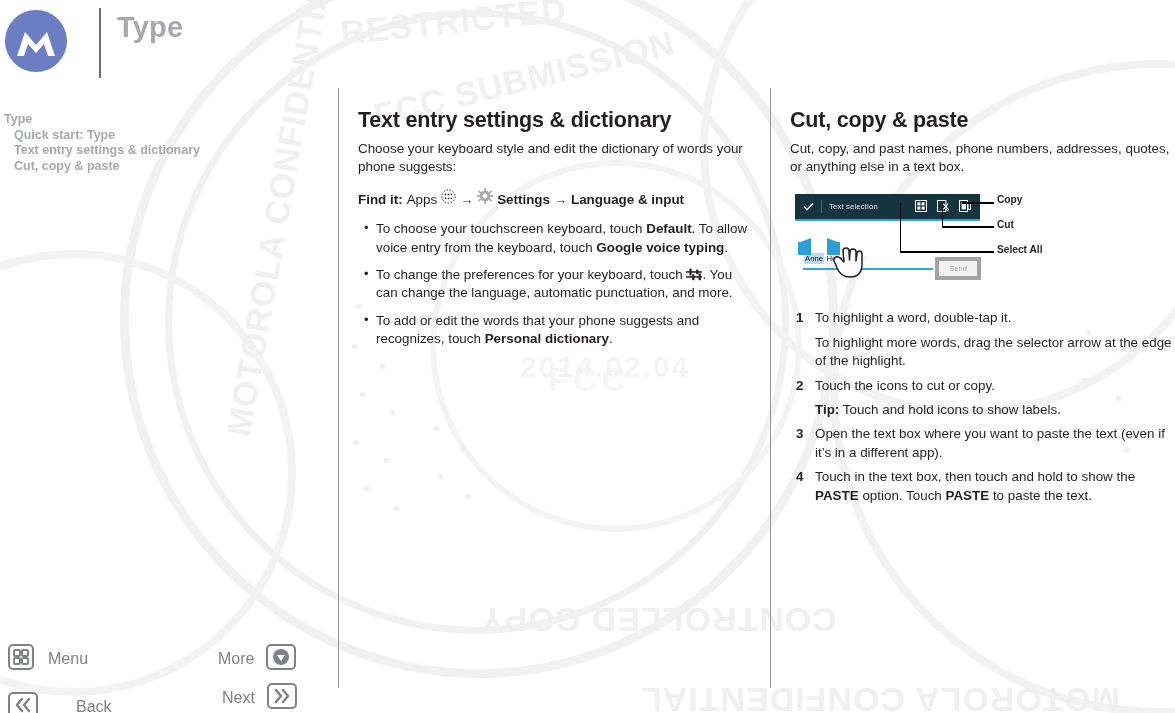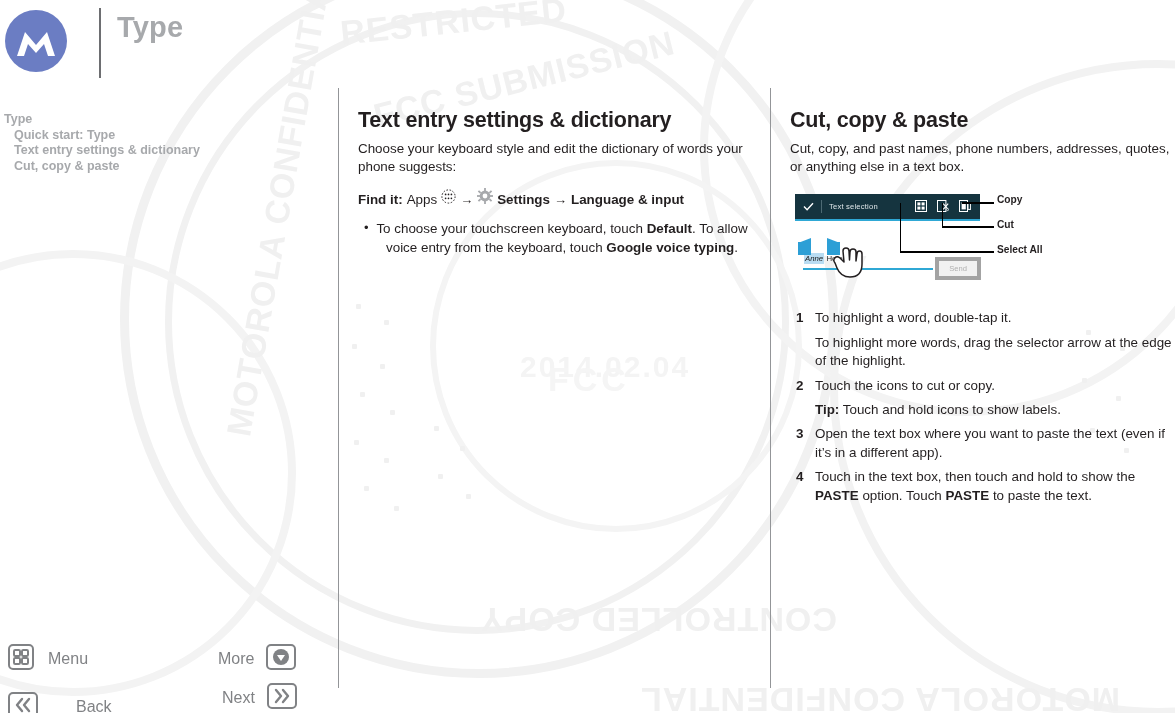--- a/index.html
+++ b/index.html
@@ -91,21 +91,21 @@
   .findit{
     margin:0 0 10px 0;font-size:13.4px;line-height:20px;color:#231f20;
     display:flex;align-items:flex-end;flex-wrap:wrap;gap:0;
   }
   .findit b{font-weight:bold;}
   .findit .sp{display:inline-block;width:4px;}
   .arrow{display:inline-block;padding:0 4px;font-size:13px;}
 
   .ic{display:inline-block;vertical-align:middle;}
 
-  ul.bullets{margin:0;padding:0;list-style:none;text-align:center;}
+  ul.bullets{margin:0;padding:0;list-style:none;}
   ul.bullets > li{
     position:relative;padding-left:18px;margin-bottom:9px;
     font-size:13.4px;line-height:18.2px;
   }
   ul.bullets > li:before{
     content:"\2022";position:absolute;left:6px;top:-1px;font-size:13px;
   }
   b{font-weight:bold;}
 
   
@@ -132,21 +132,21 @@
   }
   .pb-check{margin-left:8px;display:block;}
   .pb-sep{width:1px;height:13px;background:#4d6a74;margin:0 7px;}
   .pb-label{color:#dfe6e9;font-size:7.6px;letter-spacing:.2px;}
   .pb-icons{margin-left:auto;display:flex;align-items:center;gap:10px;margin-right:9px;}
   .pb-icons .ibx{display:block;}
 
   .phone-accent{position:absolute;left:0;top:25px;width:185px;height:2px;background:#2fa8d5;}
   .phone-body{position:absolute;left:0;top:27px;width:185px;height:35px;background:#fff;}
   .ptext{position:absolute;left:9px;top:33px;font-size:7.8px;line-height:10px;white-space:nowrap;}
-  .ptext .hl{background:#b9dcf2;color:#1a1a1a;padding:1px 1px;font-style:italic;}
+  .ptext .hl{background:#b9dcf2;color:#1a1a1a;padding:1px 1px;}
   .ptext .pl{color:#231f20;}
   .pinput-line{position:absolute;left:8px;top:47px;width:130px;height:2px;background:#2fa8d5;}
   .send-btn{
     position:absolute;left:140px;top:36px;width:38px;height:15px;
     background:#f1f1f1;border:4px solid #a3a3a3;color:#b0b0b0;
     font-size:7.6px;display:flex;align-items:center;justify-content:center;
   }
   .handle{position:absolute;width:13px;height:13px;background:#2c9fd6;}
   .handle.left{left:3px;top:48px;}
   .handle.right{left:32px;top:48px;}
@@ -277,20 +277,33 @@
       </span>
         <span class="sp"></span>
       <b>Settings</b>
       <span class="arrow">→</span>
       <b>Language &amp; input</b>
     </div>
 
     <ul class="bullets">
       <li>
         <span>To choose your touchscreen keyboard, touch </span><b>Default</b><span>. To allow voice entry from the keyboard, touch </span><b>Google voice typing</b><span>.</span>
+      </li>
+      <li>
+        <span>To change the preferences for your keyboard, touch </span><span class="ic"><svg width="16" height="13" viewBox="0 0 16 13" style="vertical-align:-2px">
+          <rect x="0" y="3.2" width="16" height="1.5" fill="#231f20"></rect>
+          <rect x="0" y="8.2" width="16" height="1.5" fill="#231f20"></rect>
+          <rect x="3.4" y="0.6" width="2.2" height="6.8" fill="#231f20"></rect>
+          <rect x="10.2" y="1.6" width="2.2" height="4.6" fill="#231f20"></rect>
+          <rect x="6.2" y="6.4" width="2.2" height="5.8" fill="#231f20"></rect>
+          <rect x="12.6" y="5.4" width="2.2" height="6.8" fill="#231f20"></rect>
+        </svg></span><span>. You can change the language, automatic punctuation, and more.</span>
+      </li>
+      <li>
+        <span>To add or edit the words that your phone suggests and recognizes, touch </span><b>Personal dictionary</b><span>.</span>
       </li>
     </ul>
   </div>
 
   <div class="col right">
     <h2 class="sec">Cut, copy &amp; paste</h2>
     <p class="body">Cut, copy, and past names, phone numbers, addresses, quotes, or anything else in a text box.</p>
 
     <div class="illus">
 

